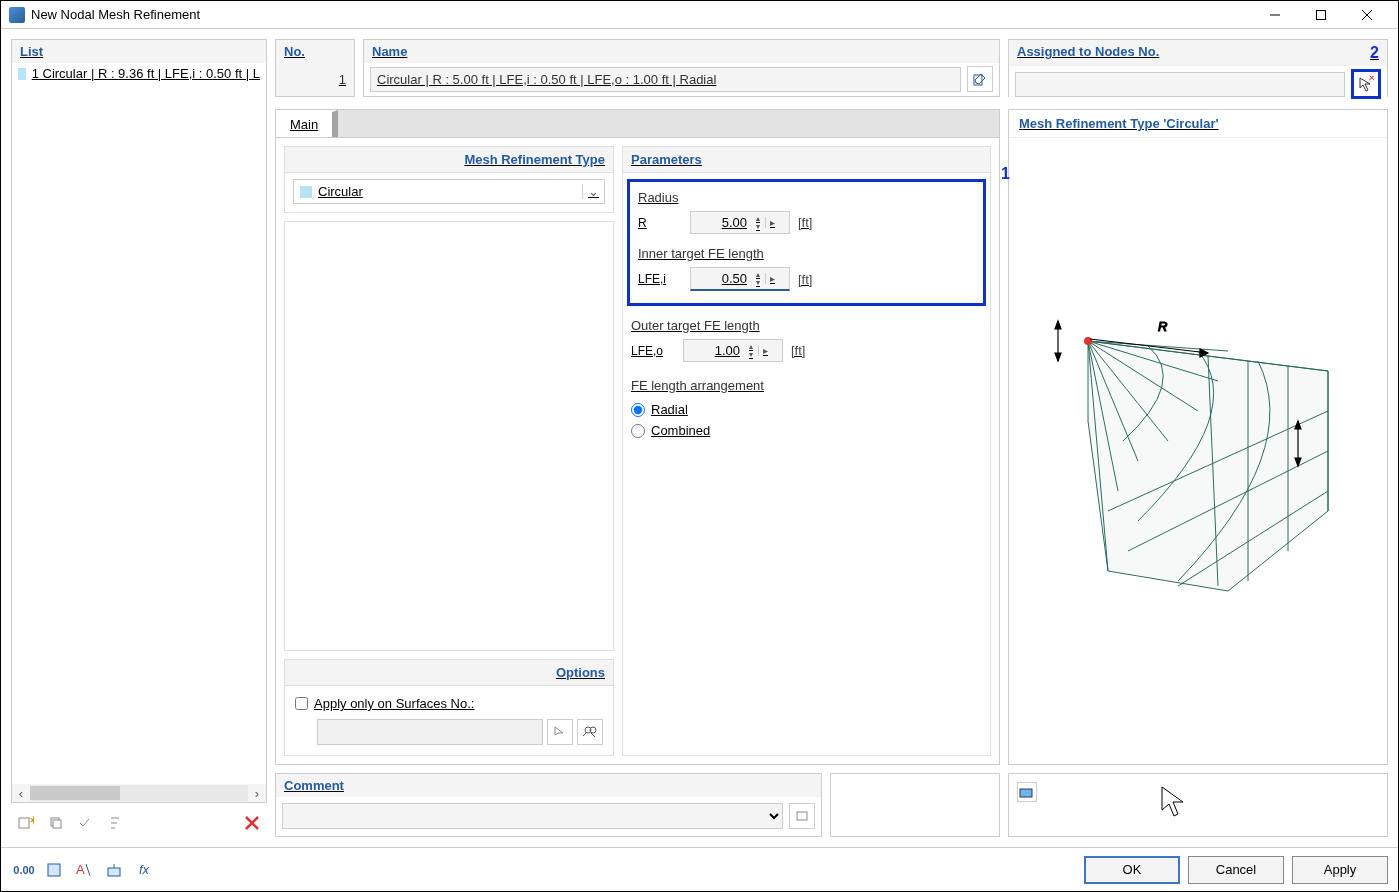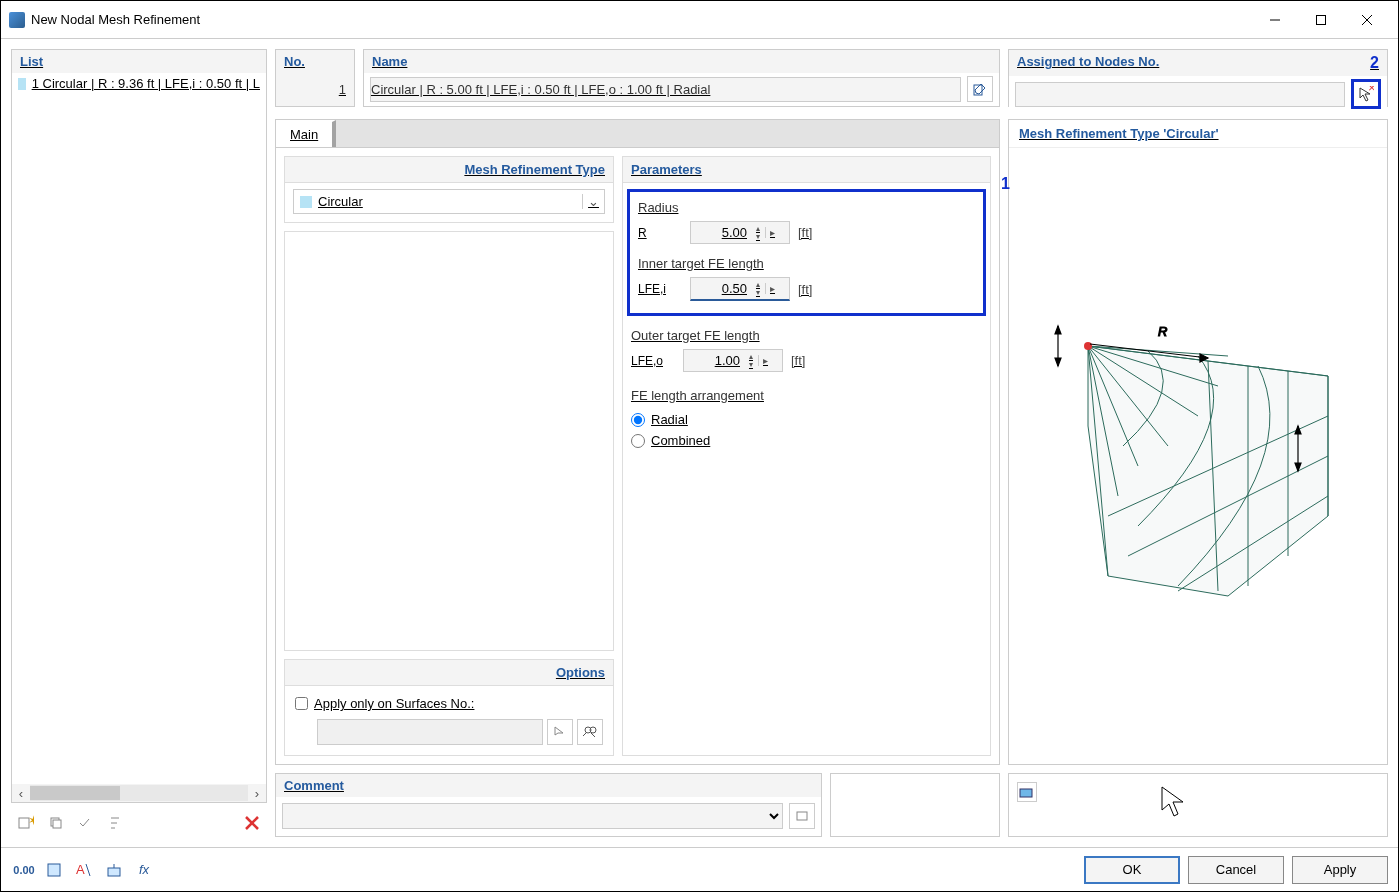--- a/index.html
+++ b/index.html
@@ -1,17 +1,17 @@
 <!DOCTYPE html>
 <html><head>
 <meta charset="utf-8">
 <style>
 * { box-sizing: border-box; margin: 0; padding: 0; font-family: "Segoe UI", Tahoma, sans-serif; font-size: 13px; }
 body { background: #fff; width: 1399px; height: 892px; overflow: hidden; display: flex; flex-direction: column; border: 1px solid #000; }
-.titlebar { height: 38px; display: flex; align-items: center; padding: 0 8px; border-bottom: 1px solid #ccc; }
+.titlebar { height: 28px; display: flex; align-items: center; padding: 0 8px; border-bottom: 1px solid #ccc; }
 .titlebar .icon { width: 16px; height: 16px; margin-right: 6px; background: linear-gradient(135deg, #4a90d9, #2c5e8f); border-radius: 2px; }
 .titlebar .title { flex: 1; font-size: 13px; }
 .titlebar .winbtn { width: 46px; height: 30px; display: flex; align-items: center; justify-content: center; cursor: pointer; }
 .titlebar .winbtn svg { stroke: #000; stroke-width: 1; fill: none; }
 
 .body-outer { flex: 1; display: flex; flex-direction: column; padding: 10px; gap: 6px; text-decoration: underline; }
 .mainrow { flex: 1; display: flex; gap: 8px; min-height: 0; }
 .section-head { color: #245a9e; font-weight: 600; padding: 5px 8px; background: #f4f4f4; border-bottom: 1px solid #ddd; text-align: right; }
 
 
@@ -31,31 +31,31 @@
 .iconbtn.del { margin-left: auto; }
 
 
 .nopanel { width: 80px; display: flex; flex-direction: column; border: 1px solid #ccc; }
 .nopanel .head { color: #245a9e; font-weight: 600; padding: 4px 8px; background: #f4f4f4; }
 .nopanel input { border: none; text-align: right; padding: 0 8px; flex: 1; background: #f4f4f4; color: #333; height: 26px; }
 
 .namepanel { flex: 1; display: flex; flex-direction: column; border: 1px solid #ccc; }
 .namepanel .head { color: #245a9e; font-weight: 600; padding: 4px 8px; background: #f4f4f4; }
 .namebody { display: flex; align-items: center; padding: 3px 6px; gap: 6px; background: #fff; }
-.namebody input { flex: 1; border: 1px solid #ccc; padding: 4px 0; background: #f4f4f4; color: #333; }
+.namebody input { flex: 1; border: 1px solid #ccc; padding: 4px 6px; background: #f4f4f4; color: #333; }
 .editbtn { width: 26px; height: 26px; border: 1px solid #ccc; background: #fff; display: flex; align-items: center; justify-content: center; }
 
 .assignpanel { width: 380px; border: 1px solid #ccc; display: flex; flex-direction: column; position: relative; }
 .assignpanel .head { color: #245a9e; font-weight: 600; padding: 4px 8px; background: #f4f4f4; display: flex; justify-content: space-between; }
 .assignpanel .callout2 { color: #1030cc; font-weight: 700; font-size: 16px; }
 .assignbody { display: flex; align-items: center; padding: 3px 6px; gap: 6px; background: #fff; }
 .assignbody input { flex: 1; border: 1px solid #ccc; padding: 4px 6px; background: #f4f4f4; }
 .pickbtn { width: 30px; height: 30px; display: flex; align-items: center; justify-content: center; border: 3px solid #1030cc; background: #fff; }
 .tabs { height: 28px; background: #e3e3e3; display: flex; border: 1px solid #ccc; border-bottom: none; }
-.tab { padding: 5px 14px; background: #fff; border-right: 4px solid #a3a3a3; border-top: 2px solid transparent; }
+.tab { padding: 5px 14px; background: #fff; border-right: 6px solid #a3a3a3; border-top: 2px solid transparent; }
 .panels { flex: 1; display: flex; gap: 8px; border: 1px solid #ccc; padding: 8px; }
 
 .typepanel { width: 330px; display: flex; flex-direction: column; gap: 8px; }
 .typesection { border: 1px solid #ddd; }
 .combo { display: flex; align-items: center; border: 1px solid #ccc; background: #fff; margin: 6px 8px 8px 8px; }
 .combo .swatch { width: 12px; height: 12px; background: #b6e3f5; margin: 0 6px; }
 .combo .txt { flex: 1; padding: 4px 0; }
 .combo .chev { width: 22px; display: flex; align-items: center; justify-content: center; color: #555; border-left: 1px solid #ccc; }
 .spacer { flex: 1; border: 1px solid #ddd; background: #fff; }
 

